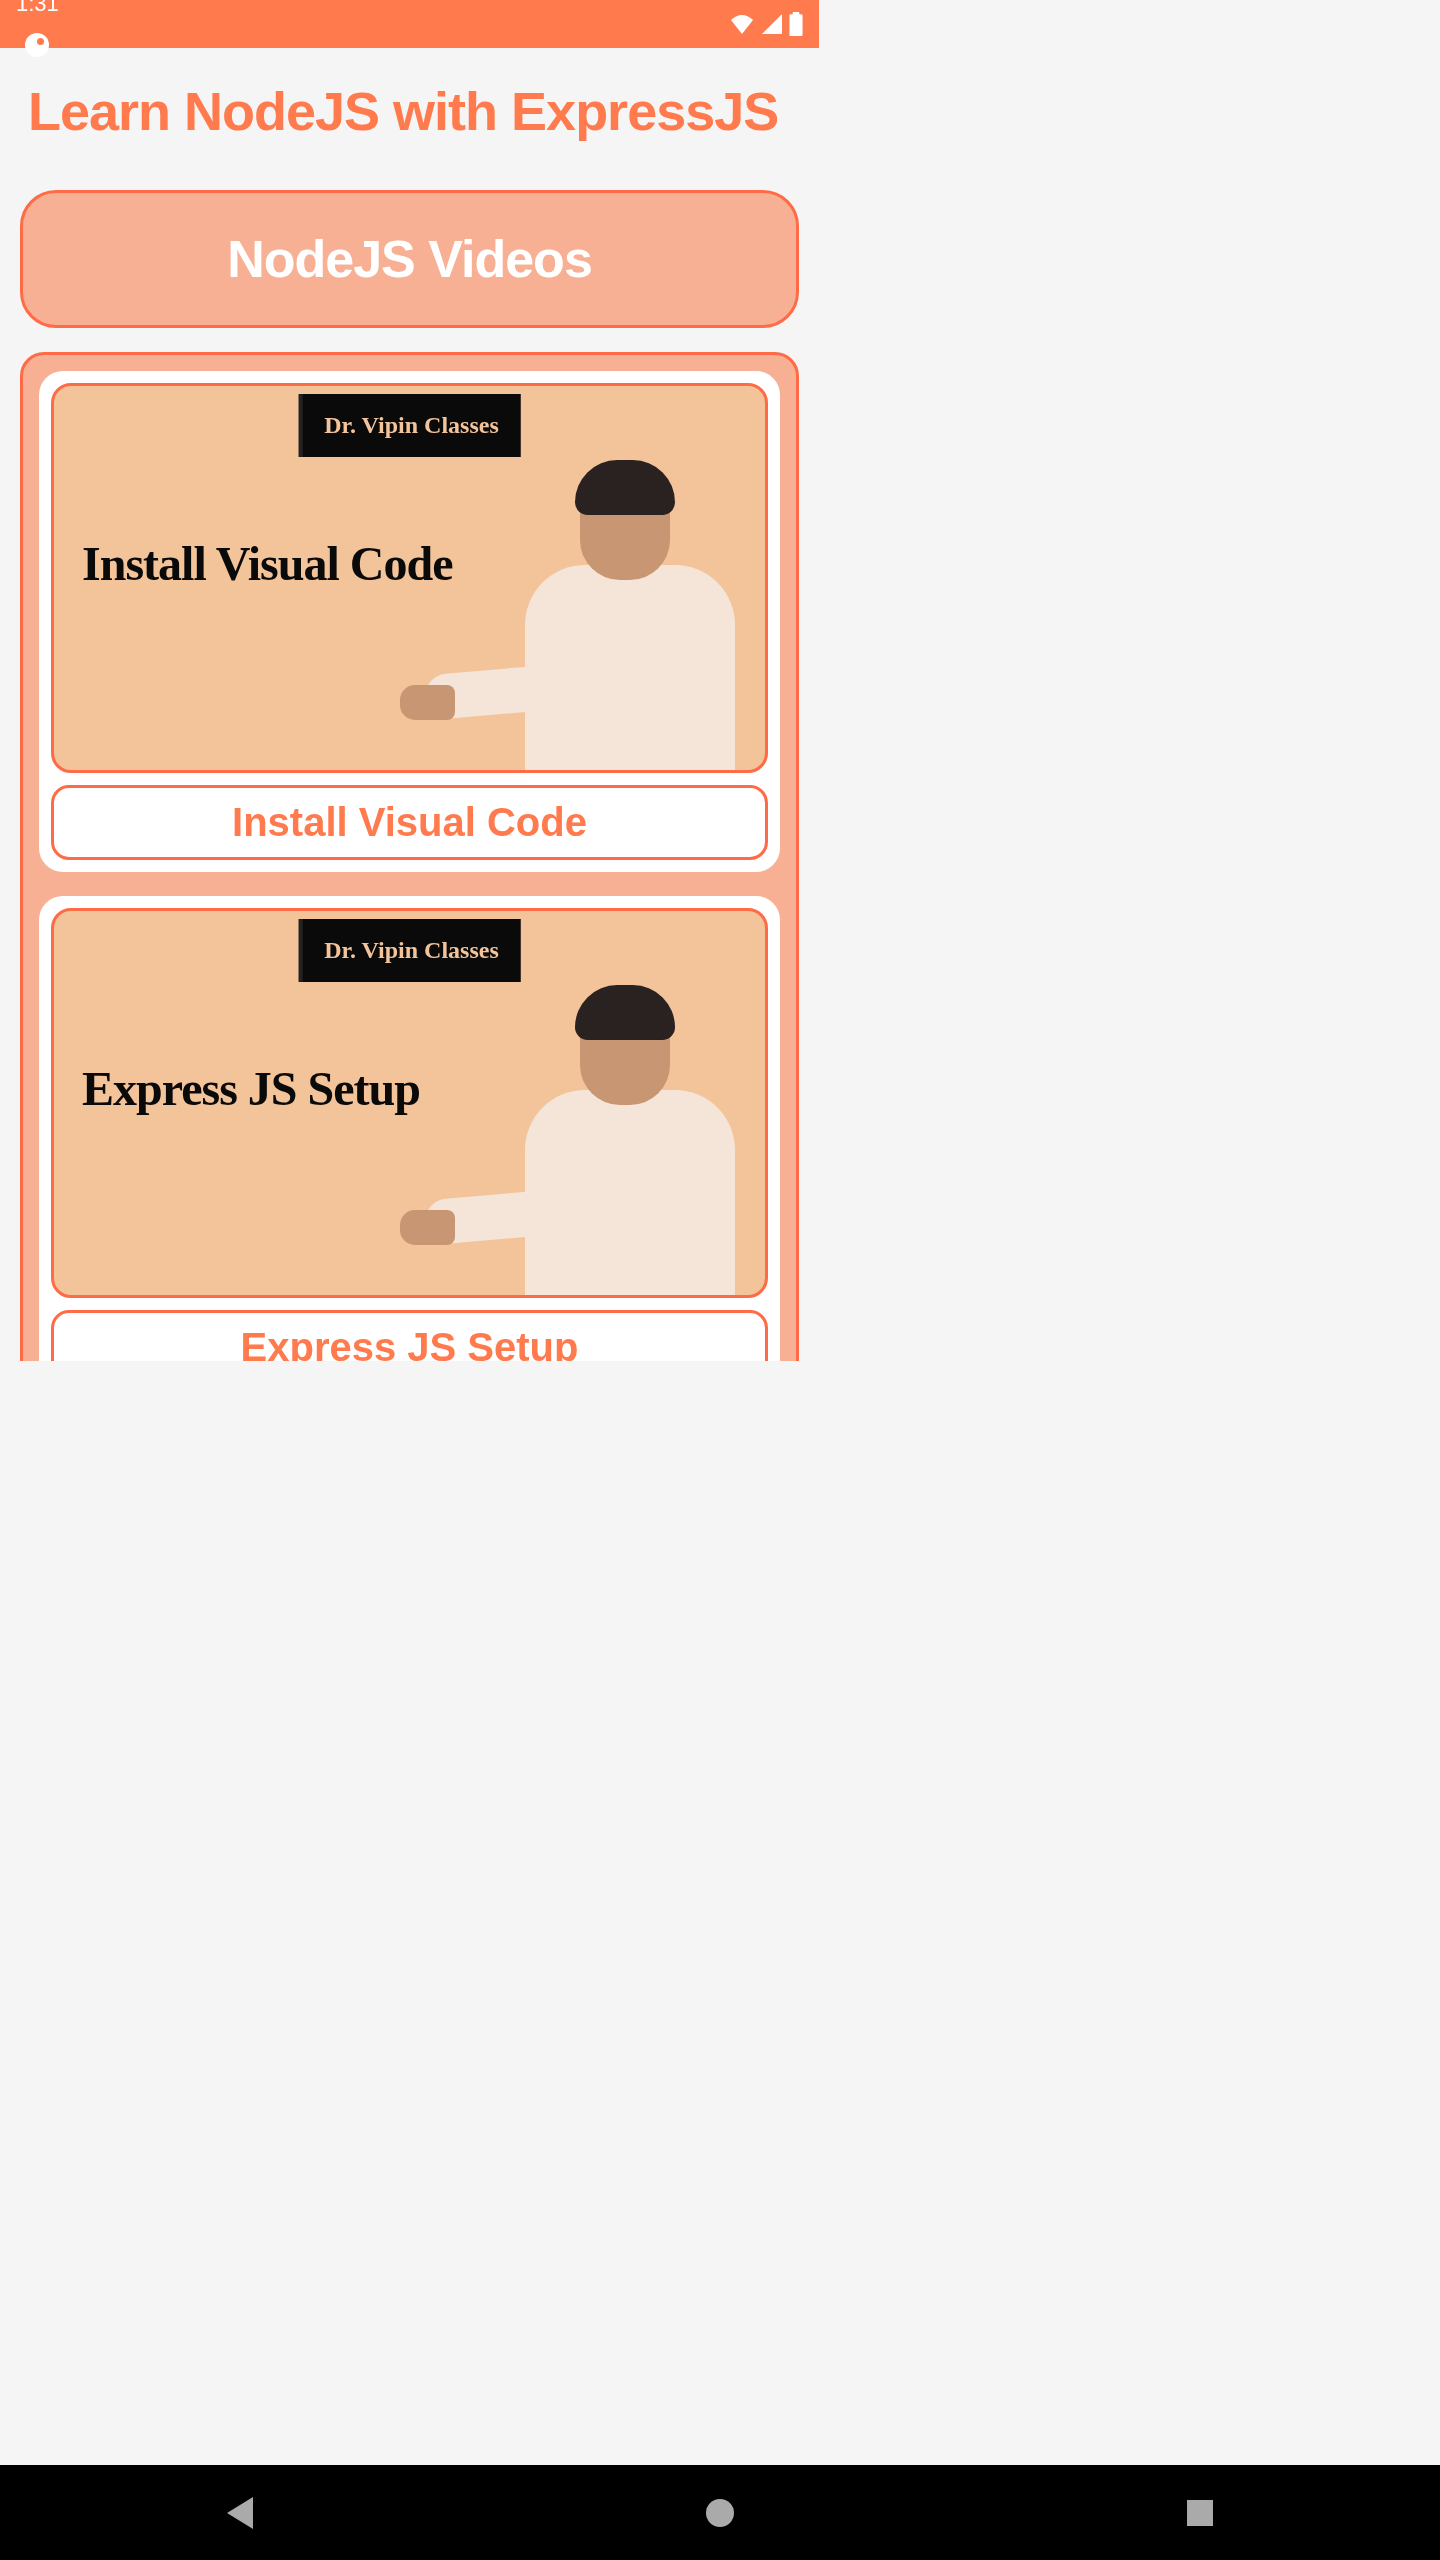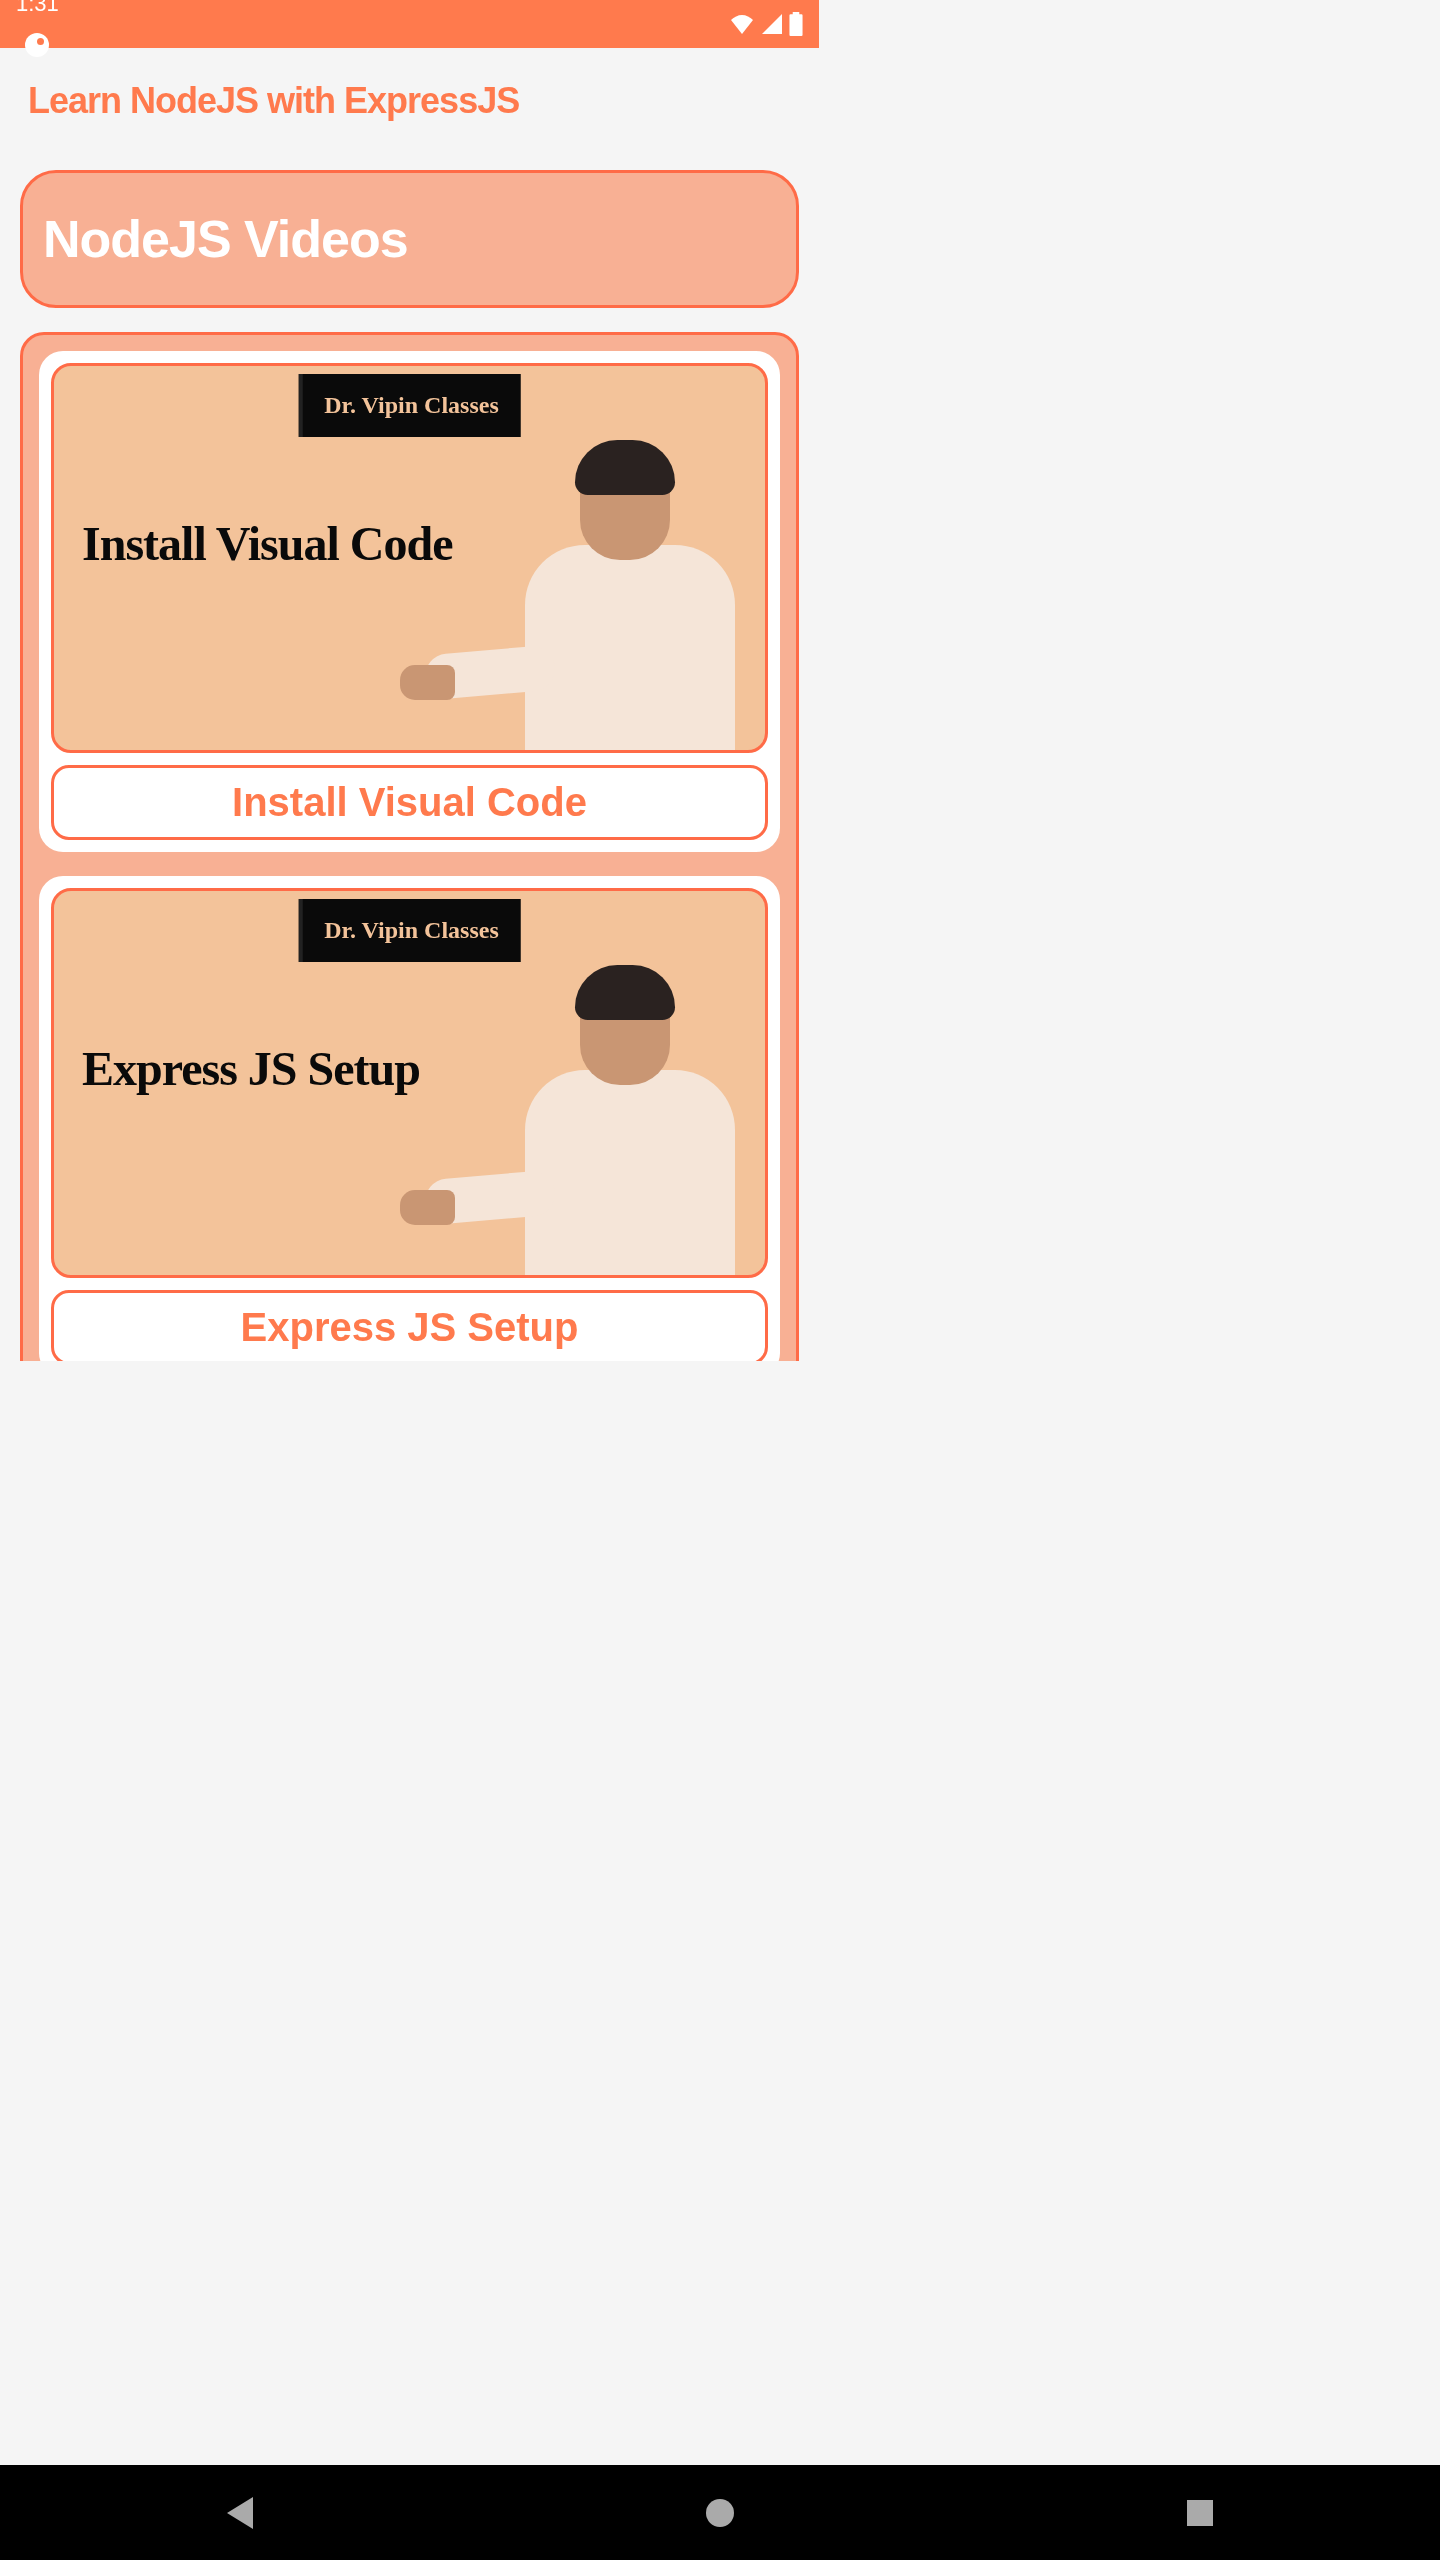--- a/index.html
+++ b/index.html
@@ -57,33 +57,33 @@
     }
     .wifi-icon, .signal-icon, .battery-icon {
       fill: white;
     }
     .content {
       padding: 32px 16px 0 16px;
       height: 1313px;
       overflow: hidden;
     }
     .page-title {
-      font-size: 36px;
+      font-size: 54px;
       font-weight: 900;
       color: #ff7a4d;
       letter-spacing: -1px;
       margin-bottom: 48px;
       padding-left: 12px;
     }
     .section-header {
       background: #f8b094;
       border: 3px solid #ff6b47;
       border-radius: 36px;
       padding: 36px 20px;
-      text-align: left;
+      text-align: center;
       margin: 0 4px 24px 4px;
     }
     .section-header-text {
       font-size: 52px;
       font-weight: 900;
       color: white;
       letter-spacing: -1px;
     }
     .video-list {
       border: 3px solid #ff6b47;

